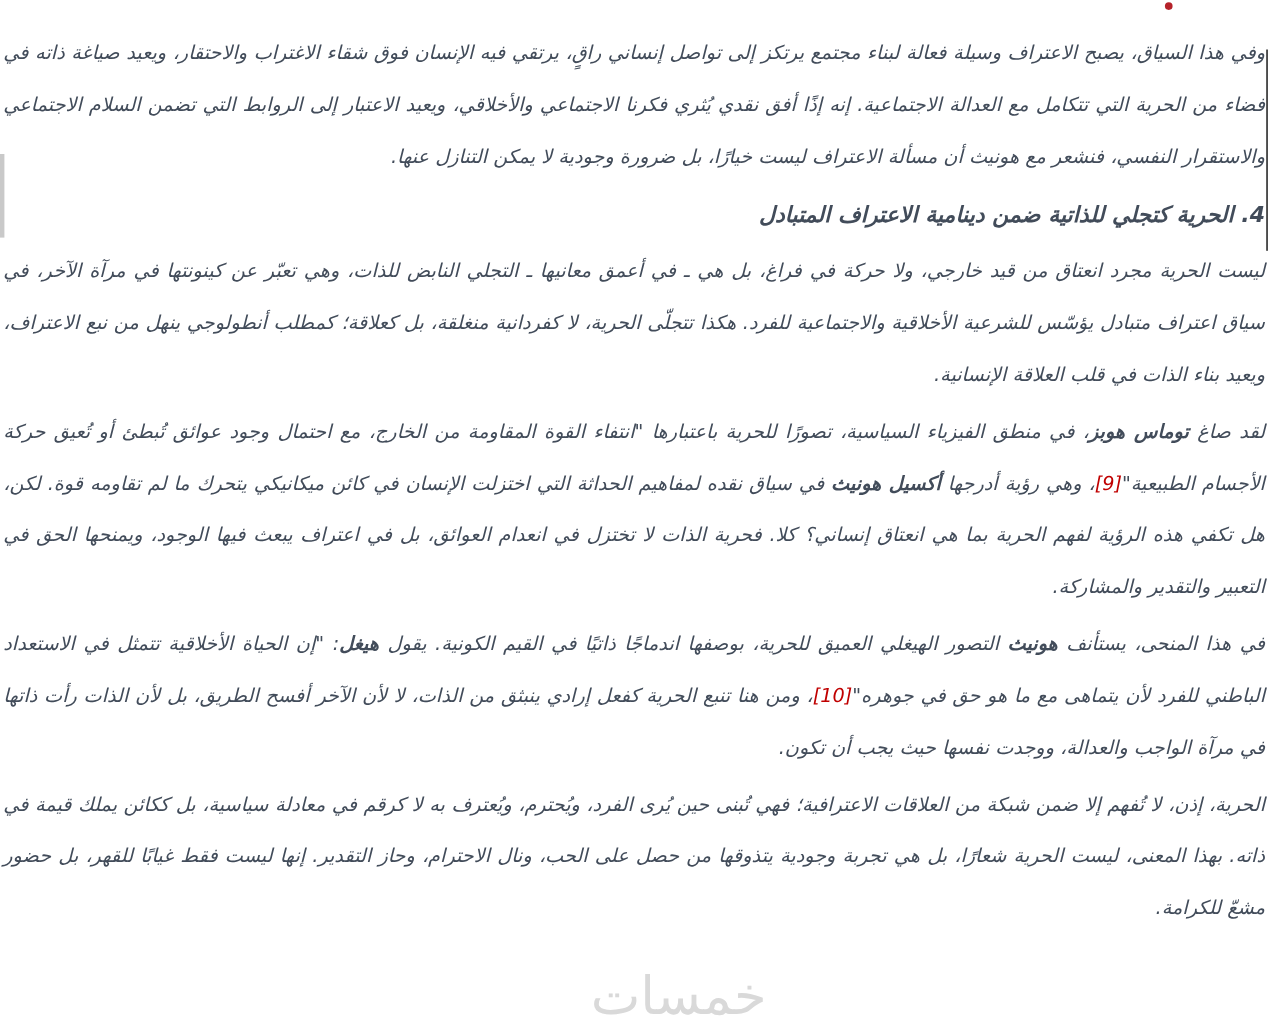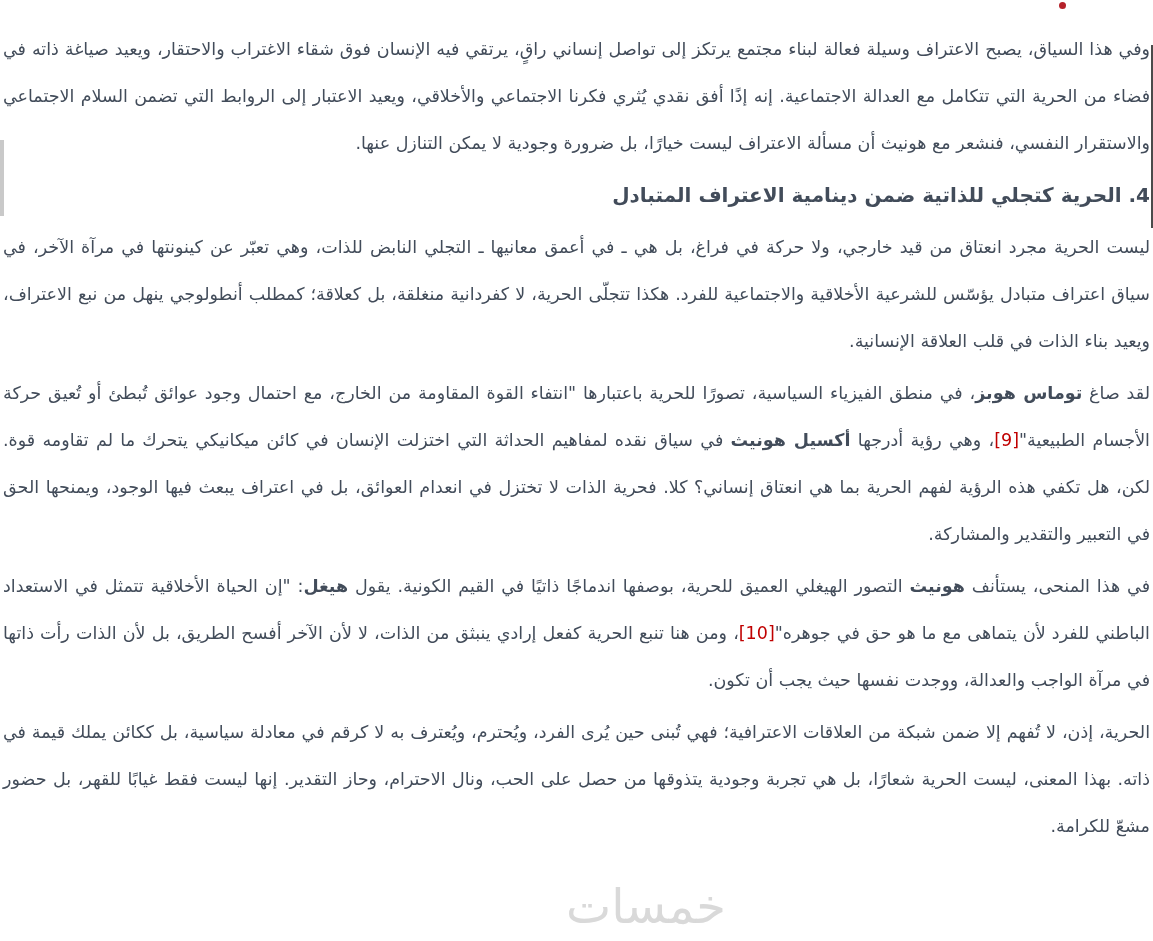--- a/index.html
+++ b/index.html
@@ -21,45 +21,47 @@
   }
   .page{position:absolute;inset:0;}
   .doc-body{
     position:relative;
     z-index:2;
     direction:rtl;
     padding:26px 3px 0 3px;
     color:var(--text);
     font-size:17.5px;
     line-height:47px;
+    font-style:italic;
   }
   .paragraph{
     text-align:justify;
     text-align-last:right;
     margin-bottom:5px;
   }
   .heading{
     font-size:20px;
     font-weight:bold;
     text-align:right;
     margin-bottom:5px;
     line-height:47px;
   }
   .bold{font-weight:bold;}
   .cite{color:var(--cite);cursor:pointer;}
   .watermark{
     position:absolute;
     z-index:1;
     top:878px;
-    left:476px;
+    left:492px;
     width:250px;
     font-size:48px;
     letter-spacing:6px;
     color:var(--wm);
     direction:rtl;
+    text-align:center;
     user-select:none;
   }
   .red-dot{
     position:absolute;
     left:1059px;
     top:2px;
     width:7px;
     height:7px;
     border-radius:50%;
     background:var(--dot);

